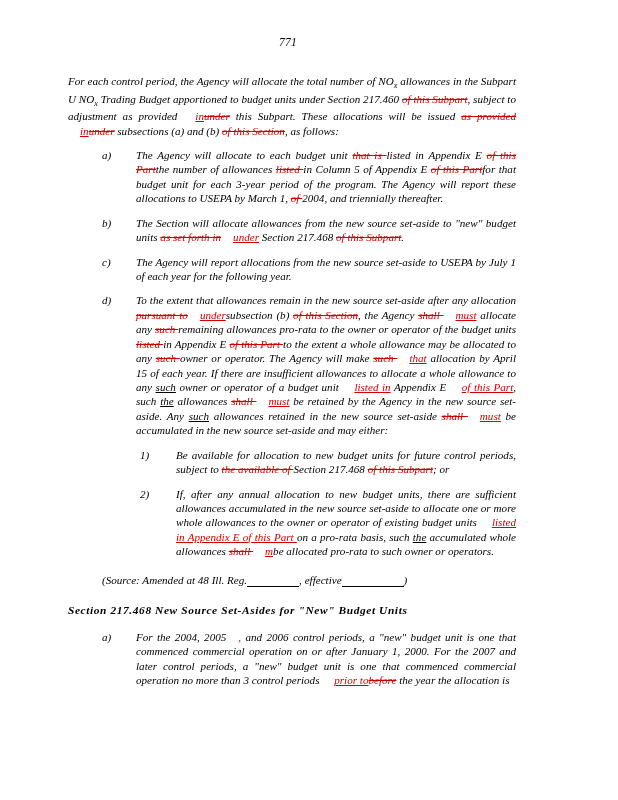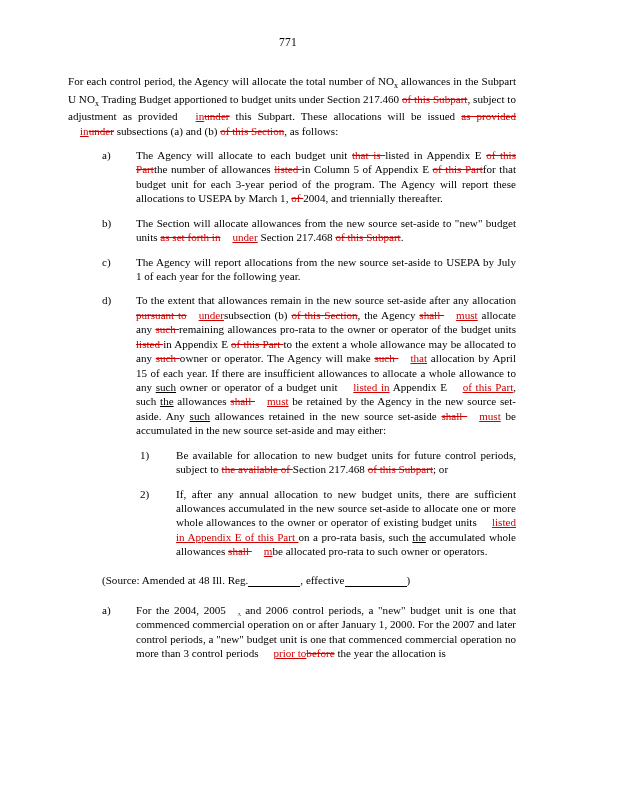--- a/index.html
+++ b/index.html
@@ -13,20 +13,21 @@
     font-family: "Liberation Serif", serif;
     color: #000000;
   }
   .page {
     position: relative;
     width: 576px;
     height: 800px;
     box-sizing: border-box;
     padding: 0;
     overflow: hidden;
+    font-style: italic;
   }
   .page-number {
     text-align: center;
     font-size: 11.5px;
     margin-top: 36px;
     letter-spacing: 0.2px;
   }
   .body-area {
     margin: 26px 60px 0 68px;
     font-size: 11.1px;
@@ -67,21 +68,21 @@
   }
   .level2 {
     margin-left: 72px;
   }
   .level2 .marker {
     width: 36px;
   }
   .source {
     margin-left: 34px;
     margin-top: 14px;
-    margin-bottom: 16px;
+    margin-bottom: 4px;
   }
   .blank-short {
     display: inline-block;
     border-bottom: 1px solid #000;
     width: 52px;
     height: 0.85em;
     vertical-align: bottom;
   }
   .blank-long {
     display: inline-block;
@@ -141,20 +142,21 @@
         <div class="item level2">
           <div class="marker">2)</div>
           <div class="content"><span>If, after any annual allocation to new budget units, there are sufficient allowances accumulated in the new source set-aside to allocate one or more whole allowances to the owner or operator of existing budget units </span><span class="ins">listed in Appendix E of this Part </span><span>on a pro-rata basis, such </span><span class="u">the</span><span> accumulated whole allowances </span><span class="del">shall </span><span class="ins">m</span><span>be allocated pro-rata to such owner or operators.</span></div>
         </div>
       </div>
 
     <p class="source">
       <span>(Source:  Amended at 48 Ill. Reg.</span><span class="blank-short"></span><span>, effective</span><span class="blank-long"></span><span>)</span>
     </p>
 
+    <p class="section-head">Section 217.468  New Source Set-Asides for "New" Budget Units</p>
 
     <div class="item level1">
       <div class="marker">a)</div>
       <div class="content" id="final-item-content"><span>For the 2004, 2005</span><span class="ins">,</span><span> and 2006 control periods, a "new" budget unit is one that commenced commercial operation on or after January 1, 2000.  For the 2007 and later control periods, a "new" budget unit is one that commenced commercial operation no more than 3 control periods </span><span class="ins">prior to</span><span class="del">before</span><span> the year the allocation is</span></div>
     </div>
 
   </div>
 </div>
 
 </body></html>

